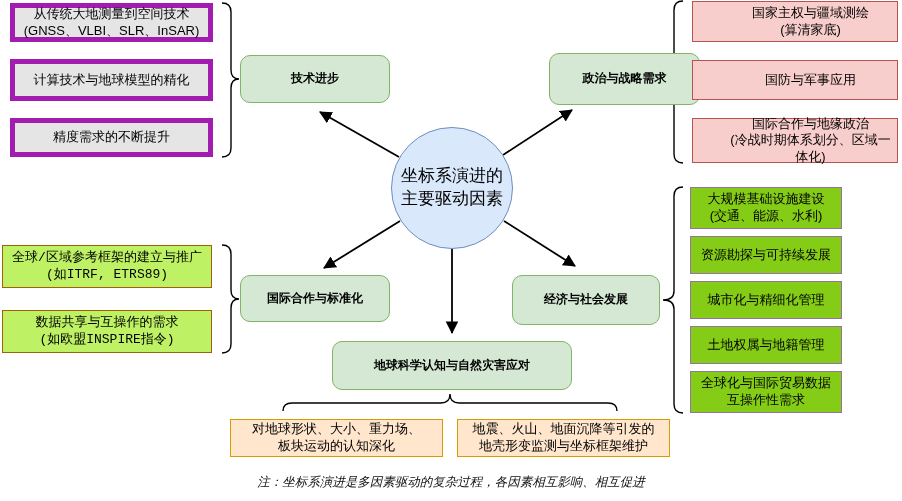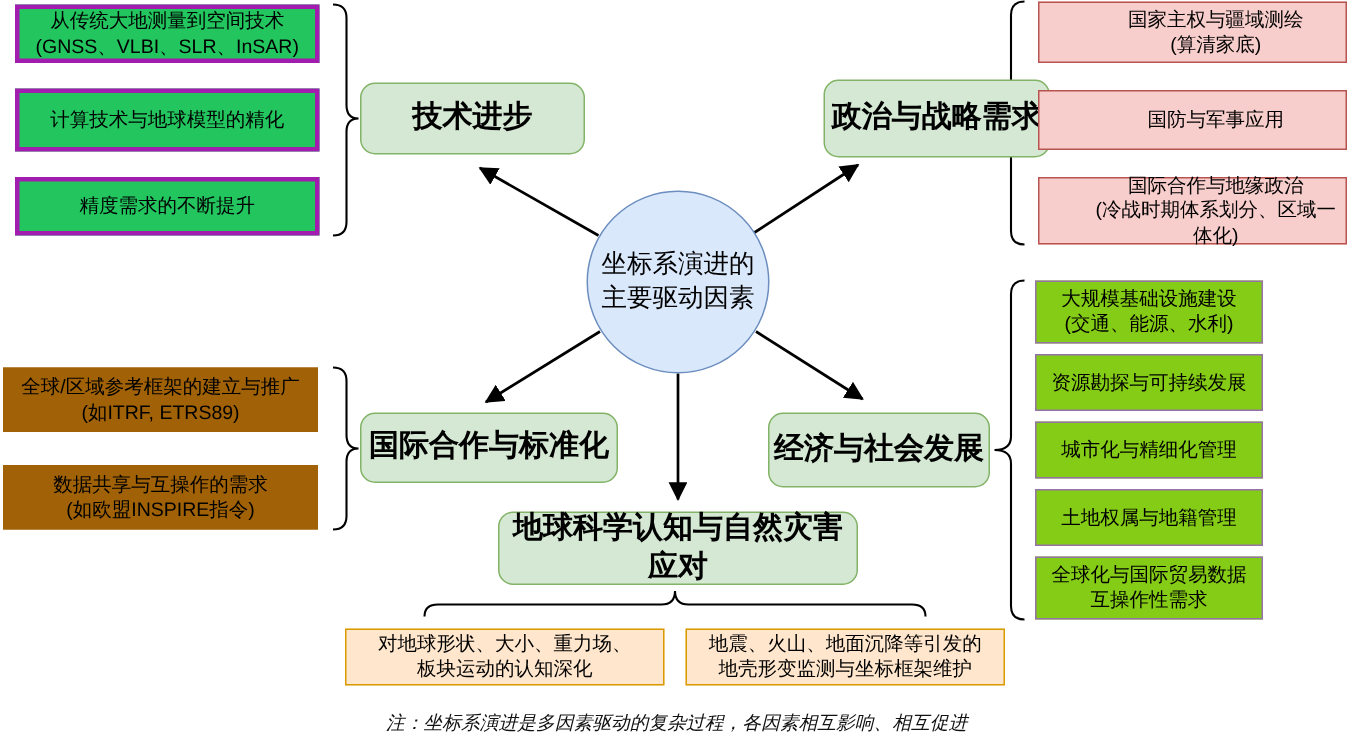--- a/index.html
+++ b/index.html
@@ -6,28 +6,28 @@
   .canvas{
     position:relative;width:902px;height:501px;background:#fff;overflow:hidden;
     font-family:"Liberation Sans","DejaVu Sans",sans-serif;color:#000;
   }
   .layer{position:absolute;left:0;top:0;width:902px;height:501px;}
   .box{
     position:absolute;display:flex;align-items:center;justify-content:center;
     text-align:center;white-space:pre-line;box-sizing:border-box;
     font-size:13px;line-height:1.28;padding:1px 2px;
   }
-  .leaf-yellow{background:#22c55e;border:3px solid #a21caf;}
+  .leaf-yellow{background:#e5e5e5;border:5px solid #a21caf;}
   .leaf-red{background:#F8CECC;border:1px solid #B85450;padding-left:33px;}
-  .leaf-blue{background:#a16207;border:6px solid #a16207;}
+  .leaf-blue{background:#bef264;border:1px solid #a16207;font-family:Liberation Mono, monospace;}
   .leaf-purple{background:#84cc16;border:1px solid #9673A6;}
   .leaf-orange{background:#FFE6CC;border:1px solid #D79B00;}
   .hub{
     background:#D5E8D4;border:1.3px solid #82B366;border-radius:10px;
-    font-weight:bold;font-size:20px;
+    font-weight:bold;font-size:12px;
   }
   .center-circle{
     position:absolute;left:391px;top:127px;width:122px;height:122px;
     background:#DAE8FC;border:1.4px solid #6C8EBF;border-radius:50%;
     display:flex;align-items:center;justify-content:center;text-align:center;
     white-space:pre-line;font-weight:normal;font-size:17px;line-height:1.35;
     box-sizing:border-box;
   }
   .note{
     position:absolute;left:0;top:474px;width:902px;text-align:center;
@@ -58,21 +58,21 @@
     <path class="stroke" stroke-width="1.4" d="M 222 245 Q 231 245 231 254 L 231 290 Q 231 299 239 299 Q 231 299 231 308 L 231 344 Q 231 353 222 353"></path>
     <path class="stroke" stroke-width="1.4" d="M 683 187 Q 674 187 674 196 L 674 291 Q 674 300 663 300 Q 674 300 674 309 L 674 404 Q 674 413 683 413"></path>
     <path class="stroke" stroke-width="1.4" d="M 283 411 Q 283 403 292 403 L 441 403 Q 450 403 450 394 Q 450 403 459 403 L 608 403 Q 617 403 617 411"></path>
   </svg>
 
   <div class="center-circle">坐标系演进的
 主要驱动因素</div>
 
   <div class="box hub" style="left:240px;top:55px;width:150px;height:48px;">技术进步</div>
   <div class="box hub" style="left:512px;top:53px;width:151px;height:52px;margin-left:37px;">政治与战略需求</div>
-  <div class="box hub" style="left:240px;top:275px;width:172px;height:47px;font-family:Liberation Mono, monospace;">国际合作与标准化</div>
+  <div class="box hub" style="left:240px;top:275px;width:150px;height:47px;">国际合作与标准化</div>
   <div class="box hub" style="left:512px;top:275px;width:148px;height:50px;">经济与社会发展</div>
   <div class="box hub" style="left:332px;top:341px;width:240px;height:49px;">地球科学认知与自然灾害应对</div>
 
   <div class="box leaf-yellow" style="left:10px;top:3px;width:203px;height:39px;">从传统大地测量到空间技术
 (GNSS、VLBI、SLR、InSAR)</div>
   <div class="box leaf-yellow" style="left:10px;top:59px;width:203px;height:42px;">计算技术与地球模型的精化</div>
   <div class="box leaf-yellow" style="left:10px;top:118px;width:203px;height:39px;">精度需求的不断提升</div>
 
   <div class="box leaf-red" style="left:692px;top:1px;width:206px;height:41px;">国家主权与疆域测绘
 (算清家底)</div>

